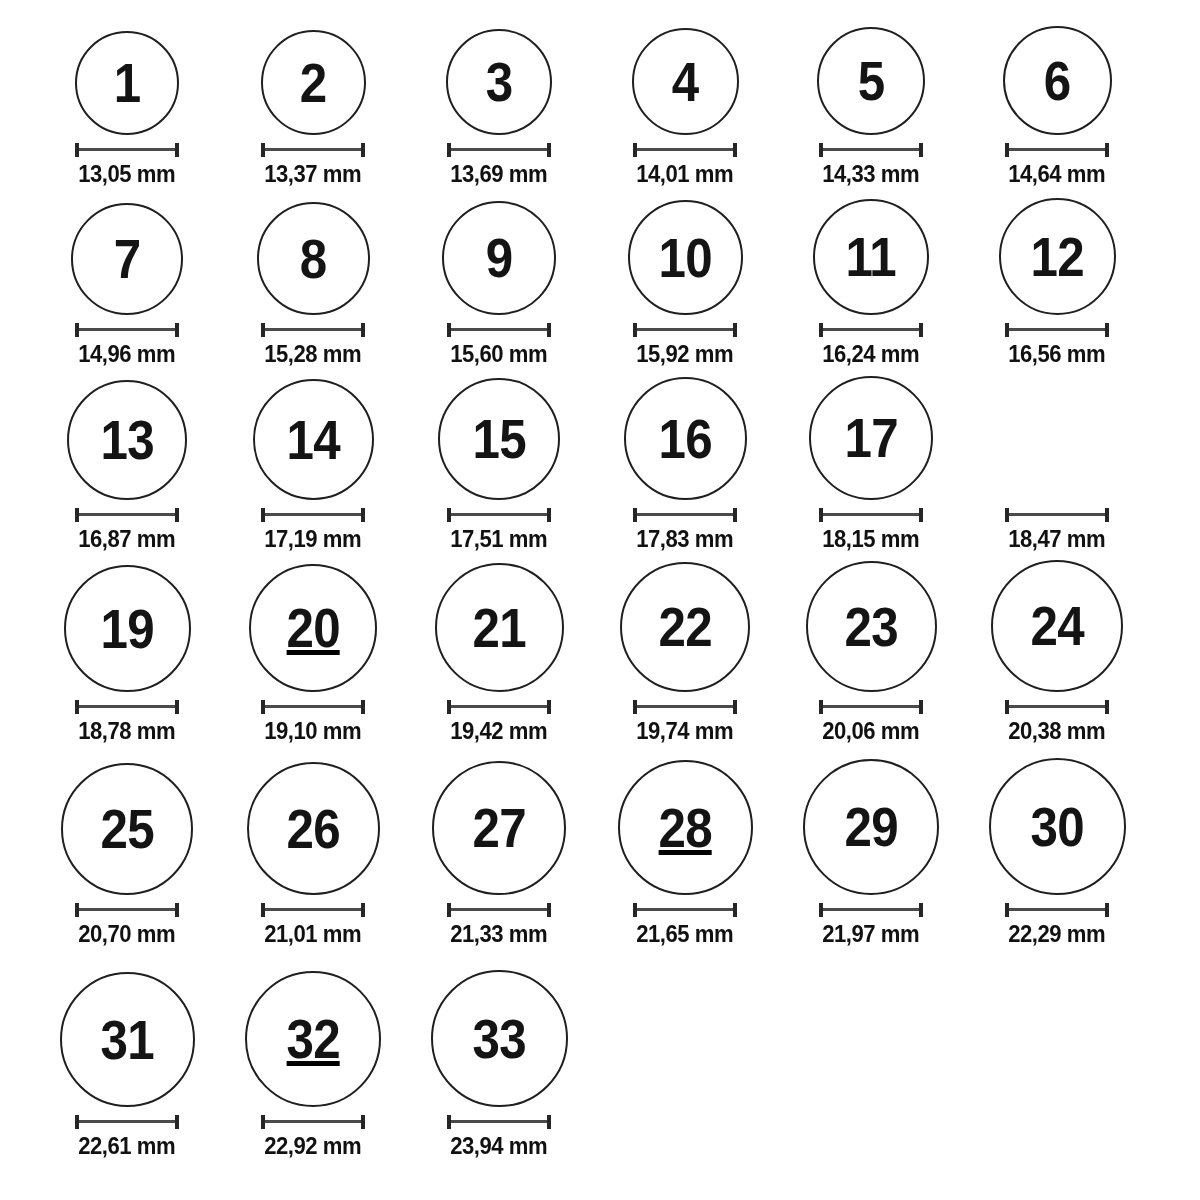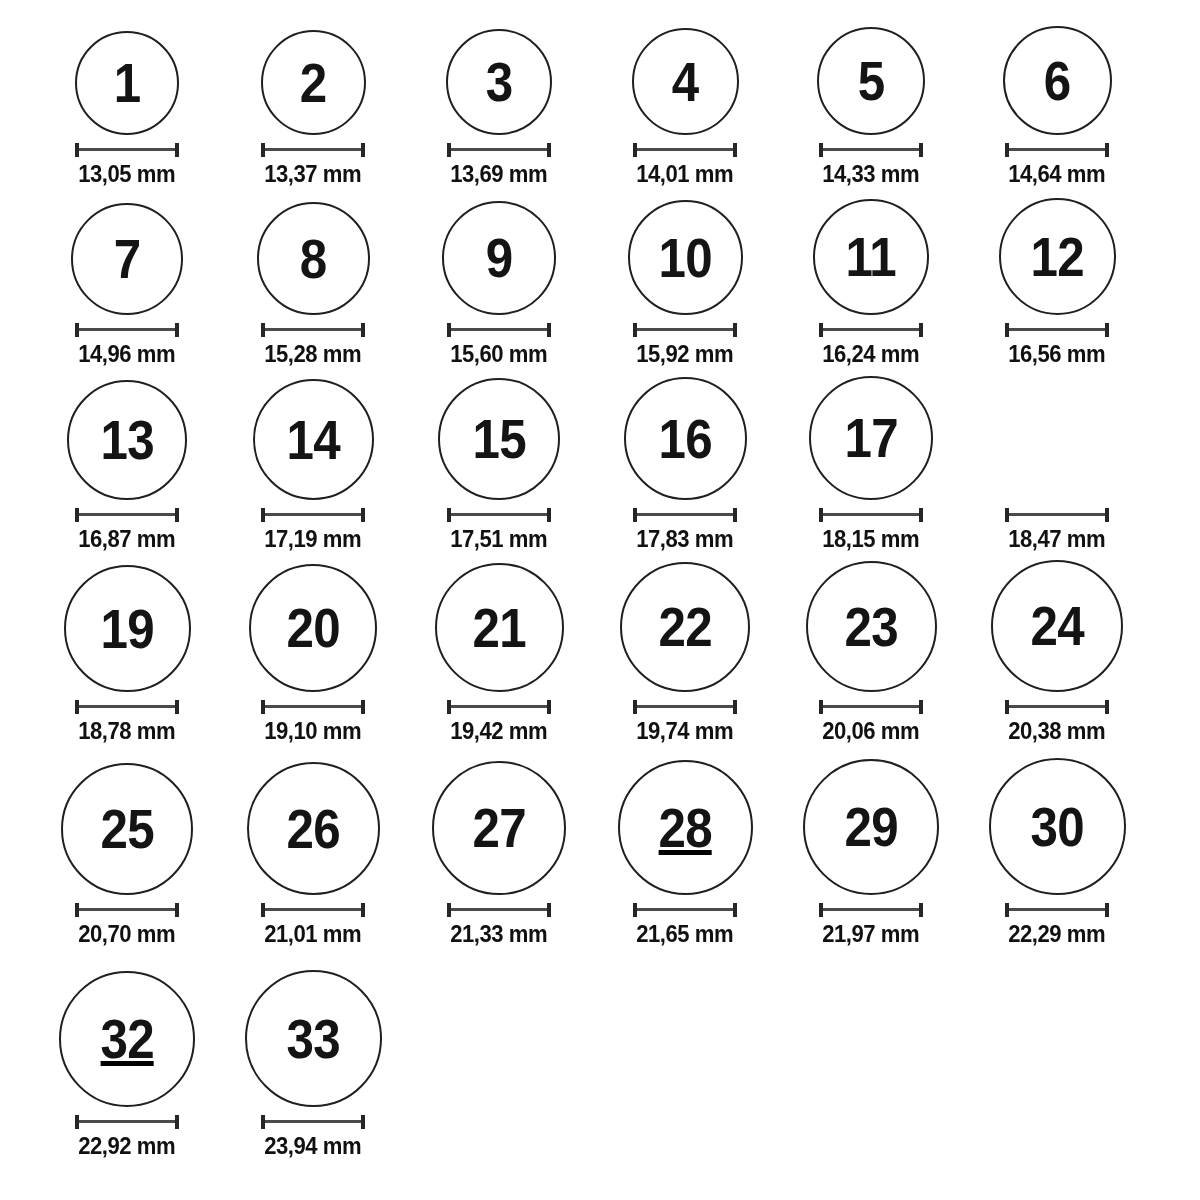--- a/index.html
+++ b/index.html
@@ -211,21 +211,21 @@
     </div>
     <div class="row" style="height: 192px;">
       <div class="cell">
         <div class="circle" style="width: 127px; height: 127px;">
           <span class="num">19</span>
         </div>
         <div class="measure"></div>
         <div class="dlabel">18,78 mm</div>
       </div>
       <div class="cell">
-        <div class="circle" style="width: 128px; height: 128px;">
+        <div class="circle" style="width: 128px; height: 128px; text-decoration: underline;">
           <span class="num">20</span>
         </div>
         <div class="measure"></div>
         <div class="dlabel">19,10 mm</div>
       </div>
       <div class="cell">
         <div class="circle" style="width: 129px; height: 129px;">
           <span class="num">21</span>
         </div>
         <div class="measure"></div>
@@ -291,20 +291,27 @@
       </div>
       <div class="cell">
         <div class="circle" style="width: 137px; height: 137px;">
           <span class="num">30</span>
         </div>
         <div class="measure"></div>
         <div class="dlabel">22,29 mm</div>
       </div>
     </div>
     <div class="row" style="height: 212px;">
+      <div class="cell">
+        <div class="circle" style="width: 135px; height: 135px;">
+          <span class="num">31</span>
+        </div>
+        <div class="measure"></div>
+        <div class="dlabel">22,61 mm</div>
+      </div>
       <div class="cell">
         <div class="circle" style="width: 136px; height: 136px; text-decoration: underline;">
           <span class="num">32</span>
         </div>
         <div class="measure"></div>
         <div class="dlabel">22,92 mm</div>
       </div>
       <div class="cell">
         <div class="circle" style="width: 137px; height: 137px;">
           <span class="num">33</span>

